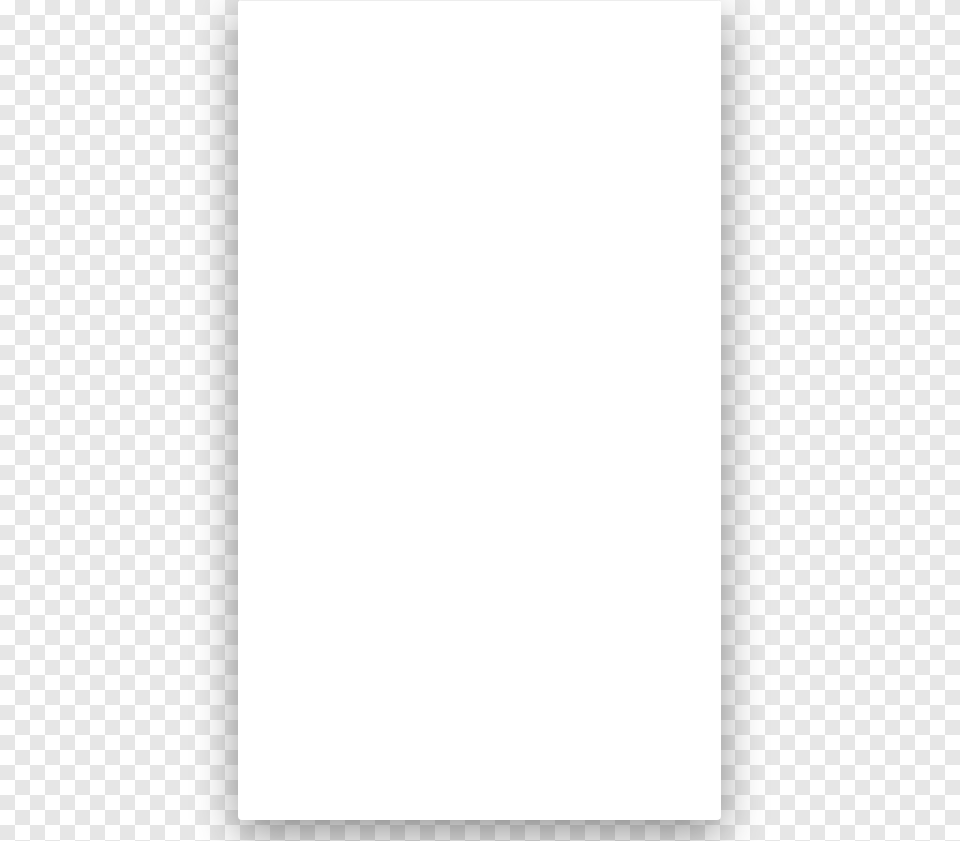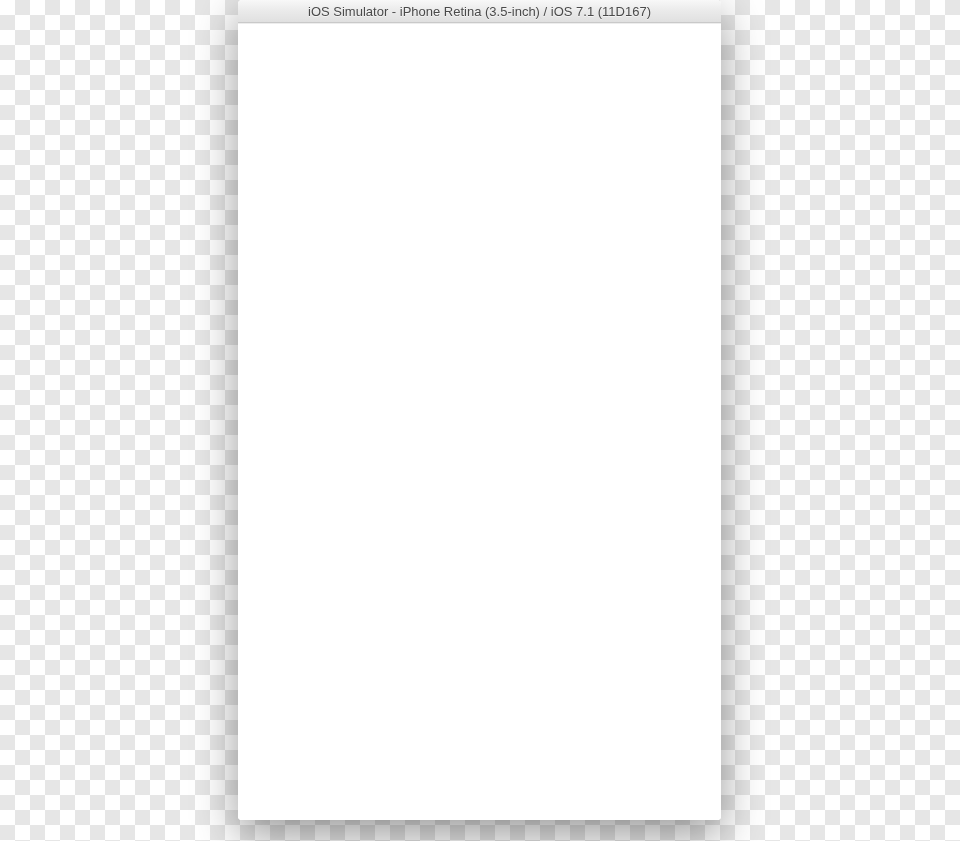--- a/index.html
+++ b/index.html
@@ -138,23 +138,20 @@
     bottom: 0;
     background: #ffffff;
   }
 </style>
 </head>
 <body>
 
 <div class="page">
   <div class="window">
 
-    <div class="titlebar">
-      <span class="title">iOS Simulator - iPhone Retina (3.5-inch) / iOS 7.1 (11D167)</span>
-    </div>
 
     <div class="device-screen">
 
 
       <div class="content-area"></div>
 
     </div>
   </div>
 </div>
 

